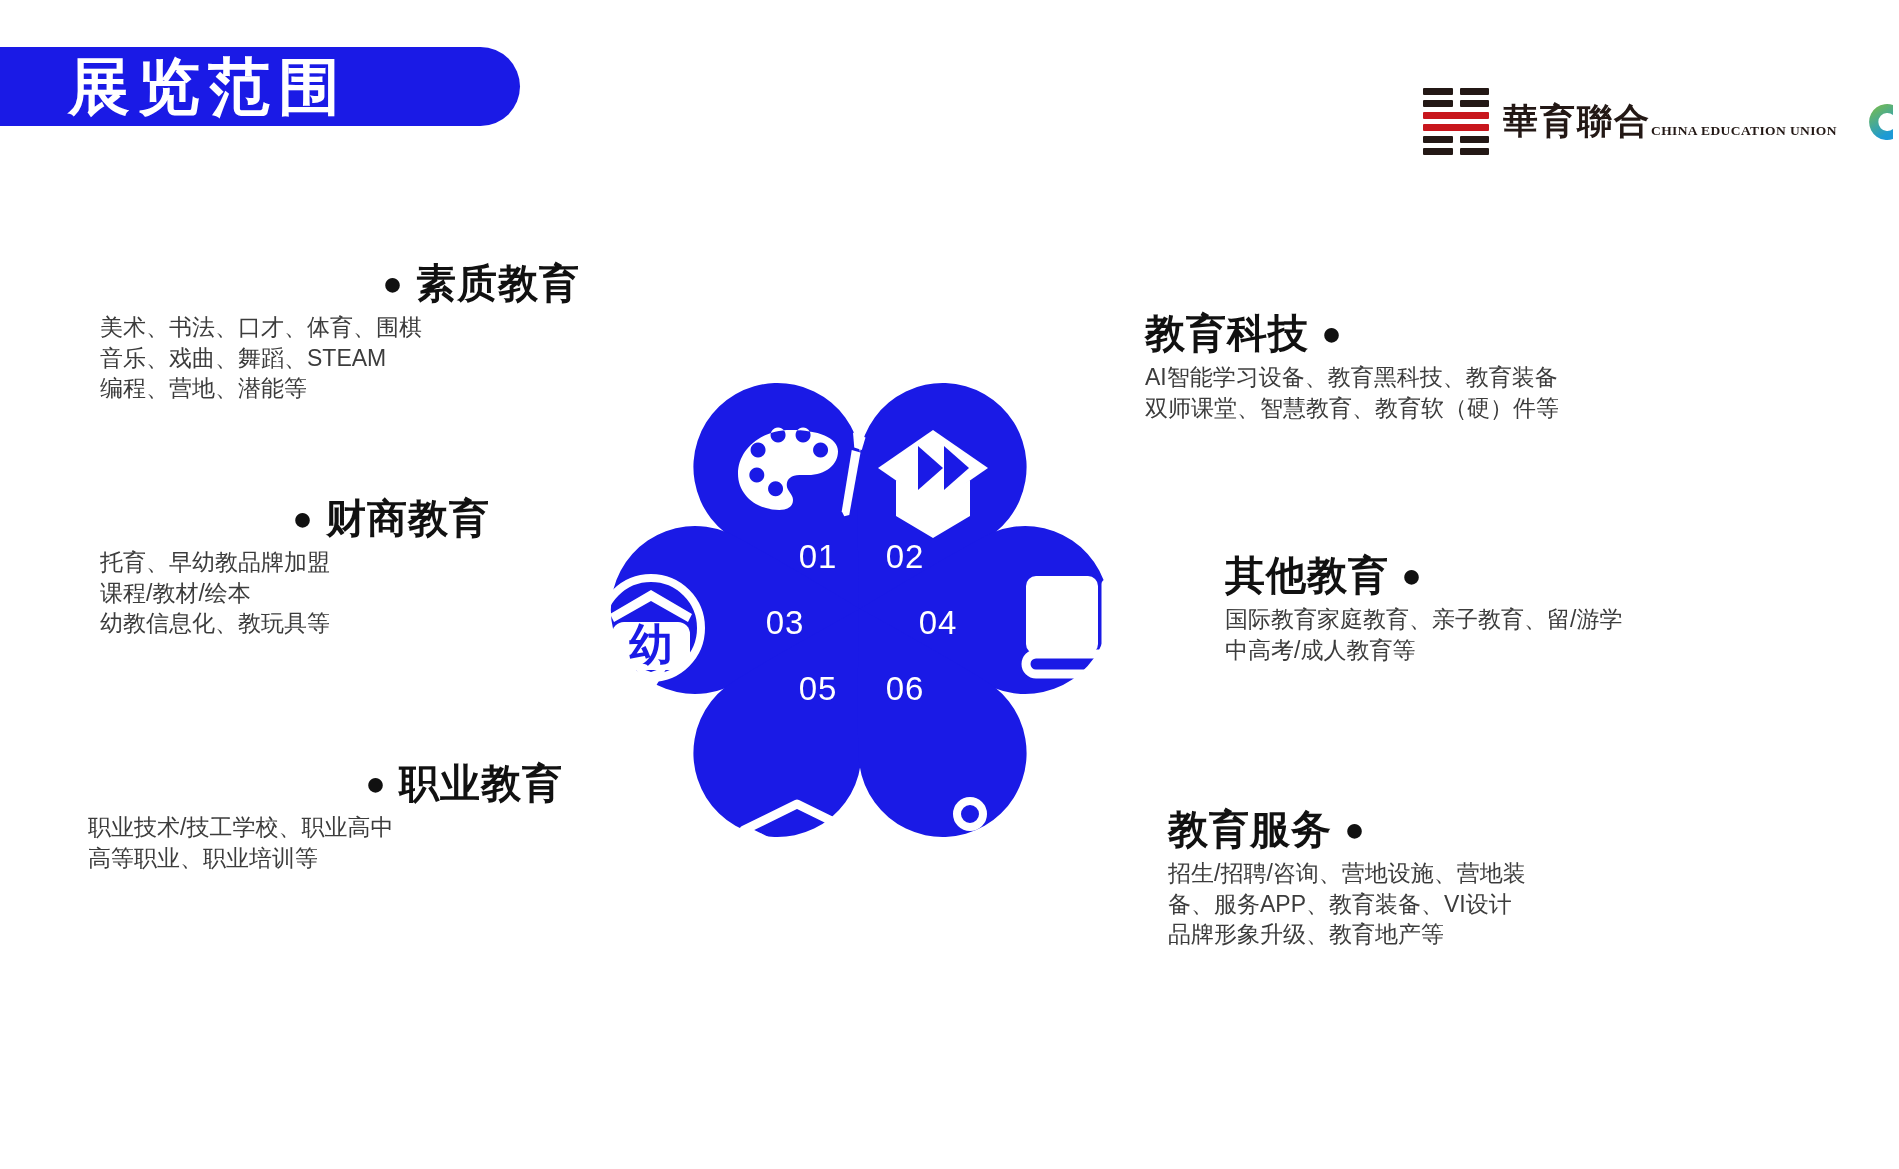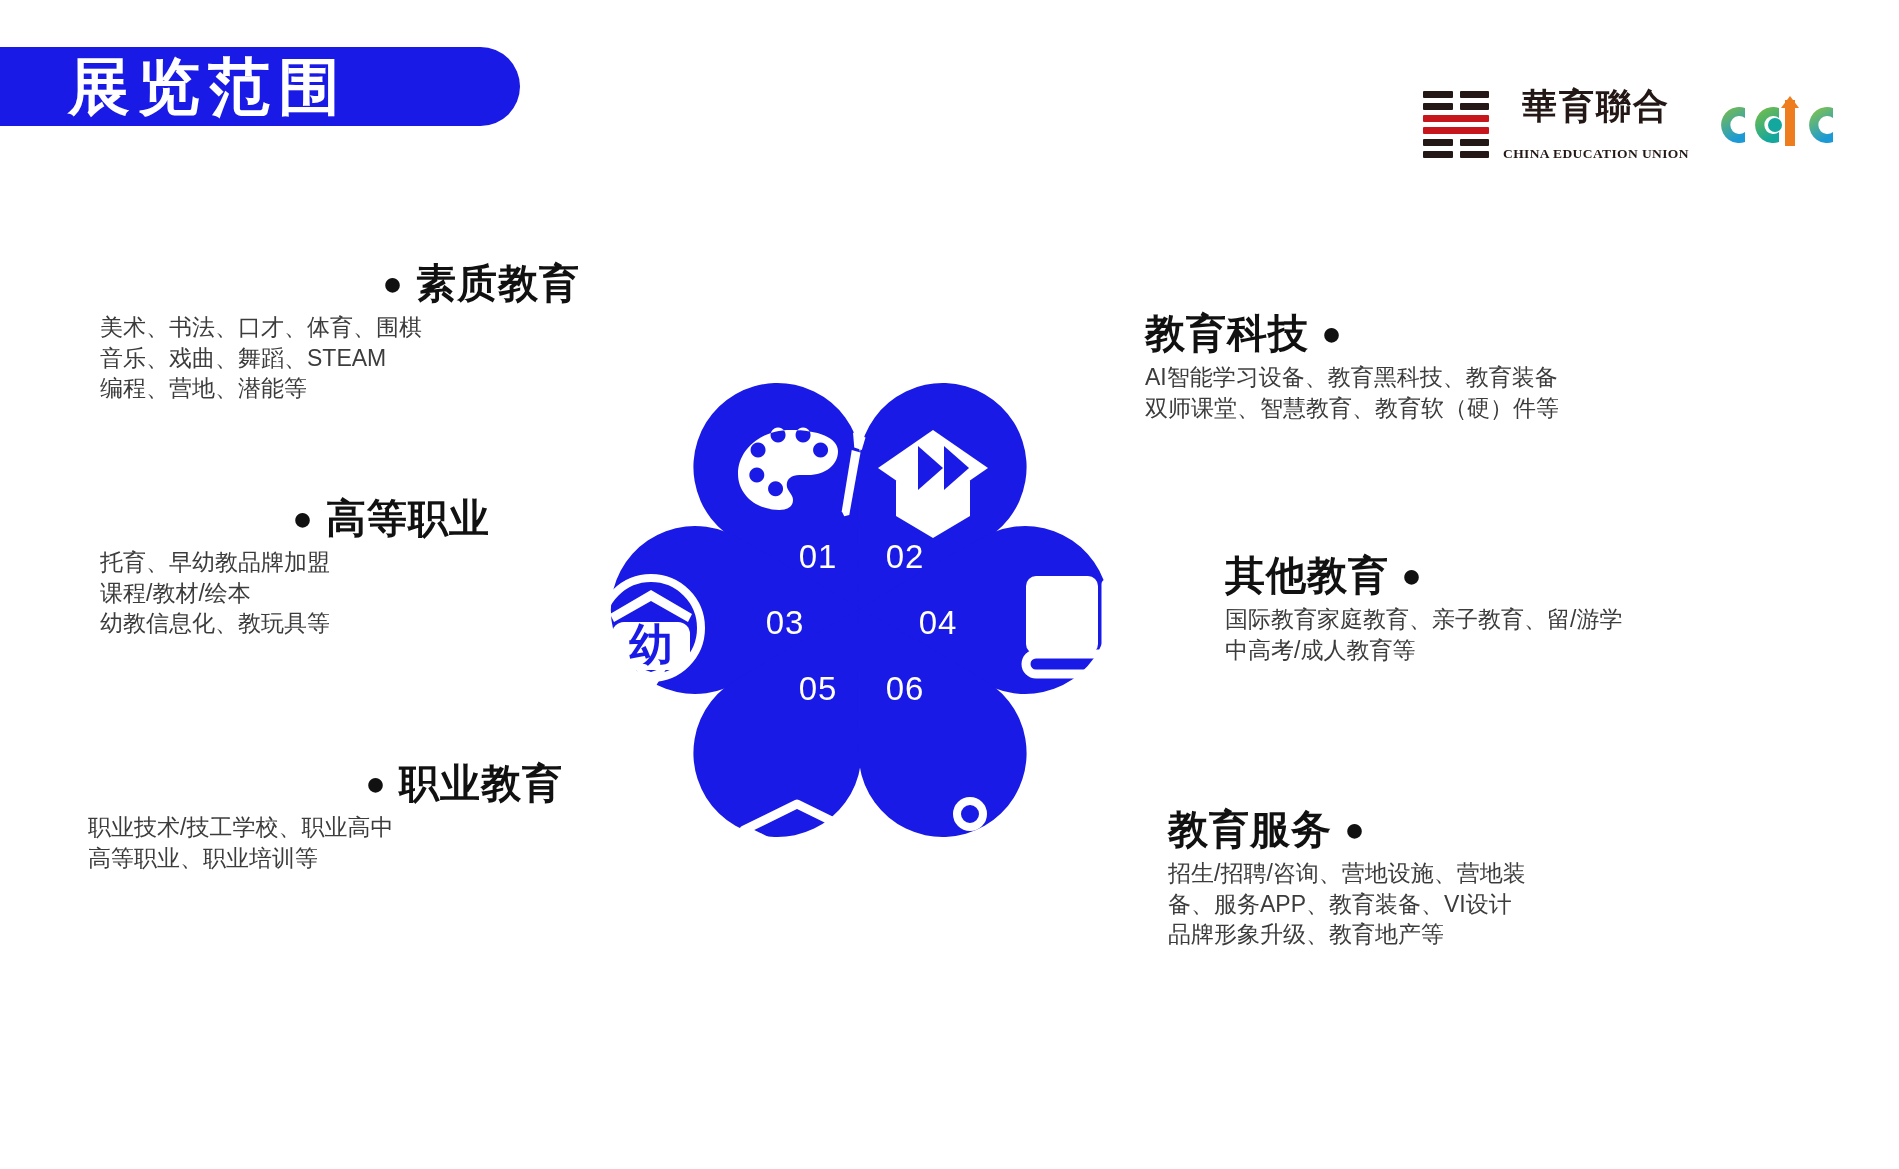--- a/index.html
+++ b/index.html
@@ -47,21 +47,21 @@
     display: flex;
     align-items: center;
     gap: 22px;
   }
   .ceu-logo { display: flex; align-items: center; gap: 14px; }
   .trigram { display: flex; flex-direction: column; gap: 5px; width: 66px; }
   .tri-row { display: flex; gap: 7px; height: 7px; }
   .tri-seg { flex: 1; background: #231815; border-radius: 1px; }
   .tri-seg.red { background: #C8161D; }
   .tri-row.solid .tri-seg { flex: none; width: 100%; }
-  .ceu-words { display: flex; flex-direction: column; text-align: center; }
+  .ceu-words { display: flex; flex-direction: row; text-align: center; }
   .ceu-cn {
     font-family: "Liberation Serif", "DejaVu Serif", serif;
     font-size: 35px; font-weight: bold; color: #231815;
     letter-spacing: 2px; line-height: 1.08; white-space: nowrap;
   }
   .ceu-en {
     font-family: "Liberation Serif", "DejaVu Serif", serif;
     font-size: 13.5px; font-weight: bold; color: #231815;
     letter-spacing: 0.4px; white-space: nowrap; margin-top: 20px;
   }
@@ -177,21 +177,21 @@
       <span>素质教育</span>
     </div>
     <div class="desc">美术、书法、口才、体育、围棋</div>
     <div class="desc">音乐、戏曲、舞蹈、STEAM</div>
     <div class="desc">编程、营地、潜能等</div>
   </div>
 
   <div class="block left" style="left:100px; top:495px; width:390px;">
     <div class="heading">
       <span class="bullet">●</span>
-      <span>高等职业</span>
+      <span>财商教育</span>
     </div>
     <div class="desc">托育、早幼教品牌加盟</div>
     <div class="desc">课程/教材/绘本</div>
     <div class="desc">幼教信息化、教玩具等</div>
   </div>
 
   <div class="block left" style="left:88px; top:760px; width:475px;">
     <div class="heading">
       <span class="bullet">●</span>
       <span>职业教育</span>

